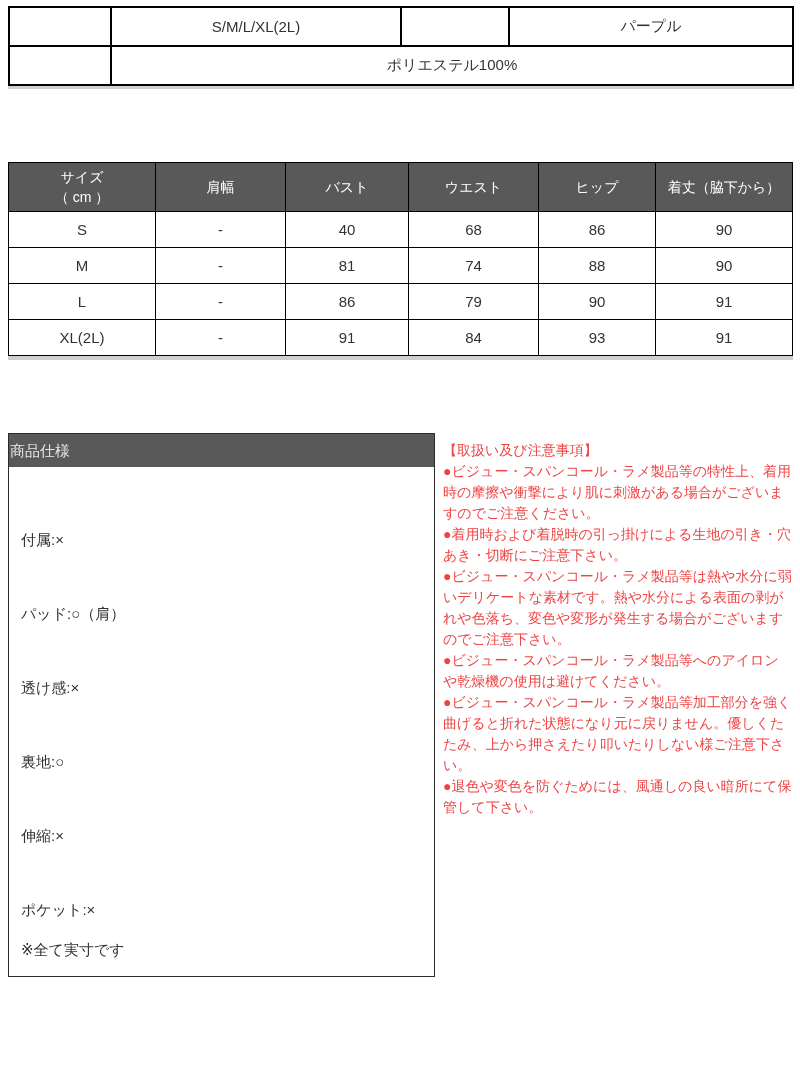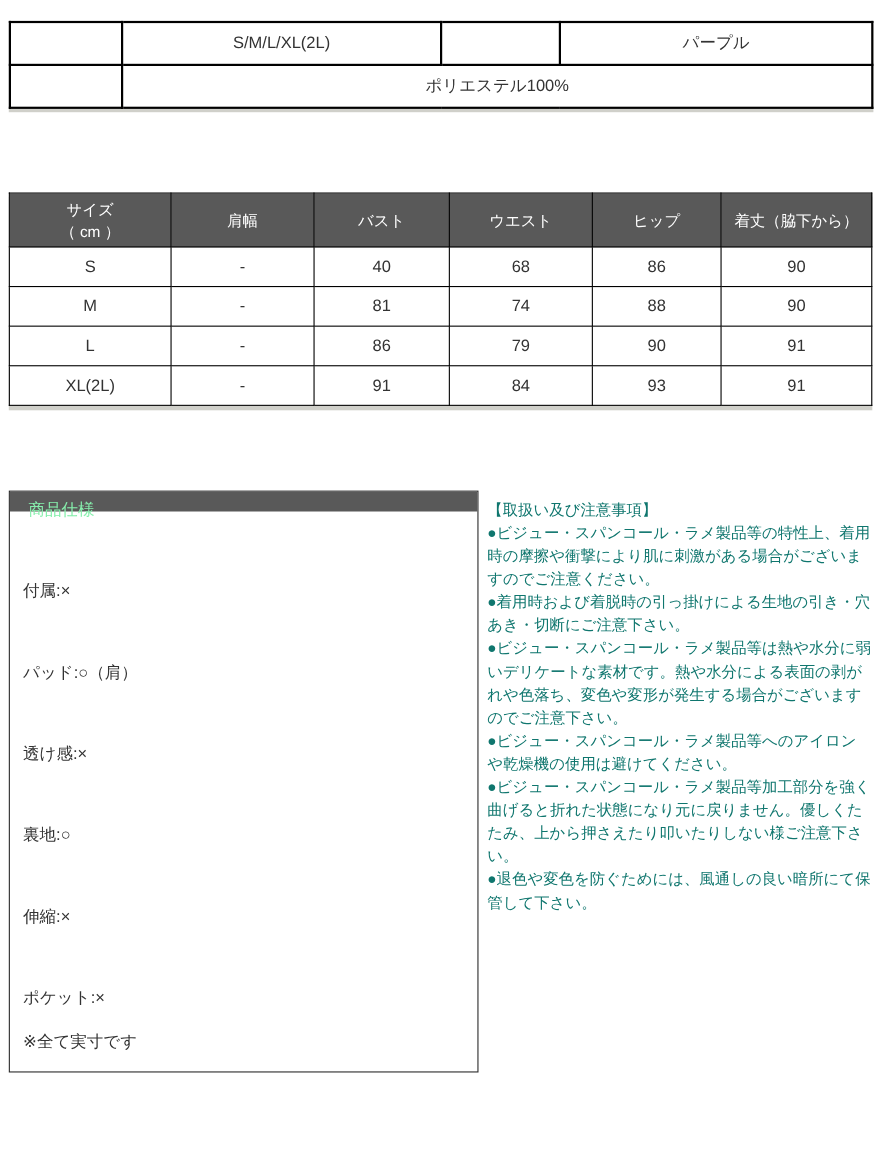--- a/index.html
+++ b/index.html
@@ -17,21 +17,20 @@
     padding: 6px 8px 0 8px;
     overflow: hidden;
   }
 
   
   table.top-table {
     border-collapse: collapse;
     table-layout: fixed;
     width: 784px;
     box-shadow: 0 3px 0 rgba(170,170,158,0.55);
-    margin-top: 13px;
   }
   table.top-table td {
     border: 2px solid #000000;
     font-size: 15px;
     text-align: center;
     height: 37px;
     padding: 0 4px;
     background: #ffffff;
   }
   td.hdr-cell {
@@ -77,25 +76,25 @@
   }
   .spec-box {
     width: 427px;
     box-sizing: border-box;
     border: 1px solid #2b2b2b;
     min-height: 420px;
     flex: none;
   }
   .spec-title {
     background: #595959;
-    color: #86efac;
+    color: #e5e5e5;
     font-size: 15px;
     line-height: 33px;
-    height: 18px;
-    padding-left: 17px;
+    height: 33px;
+    padding-left: 1px;
   }
   .spec-body {
     padding: 13px 12px 12px 12px;
     font-size: 15px;
   }
   .spec-item {
     line-height: 28px;
     white-space: nowrap;
     margin-top: 46px;
   }
@@ -103,21 +102,21 @@
     margin-top: 12px;
     line-height: 28px;
   }
 
   .notes-col {
     flex: 1;
     margin-left: 8px;
     padding-top: 7px;
     font-size: 14px;
     line-height: 21px;
-    color: #0f766e;
+    color: #ef4444;
   }
   .notes-title {
     line-height: 21px;
   }
   .note-item {
     line-height: 21px;
   }
 </style>
 </head>
 <body>

